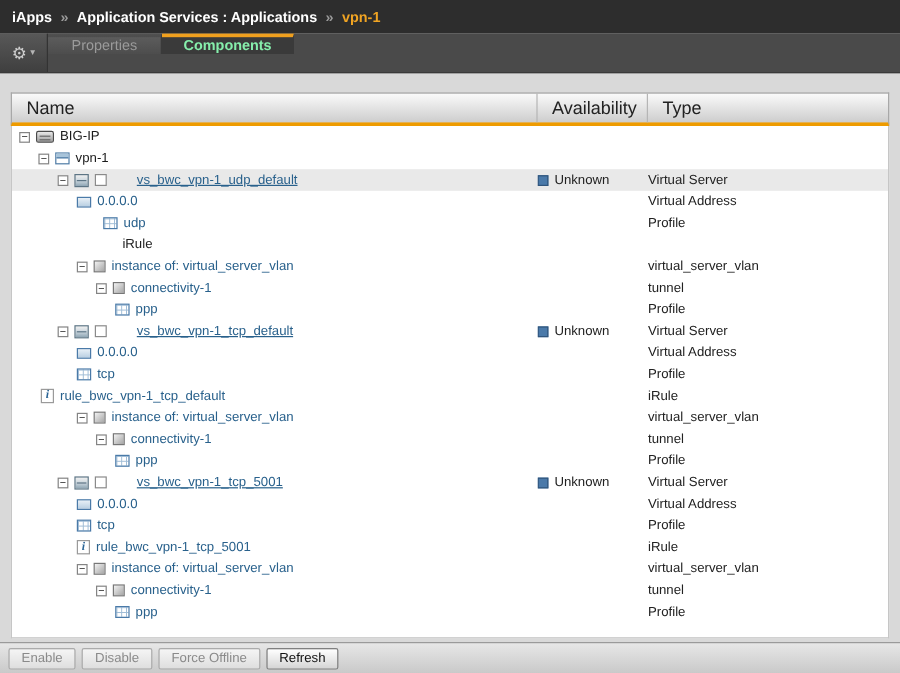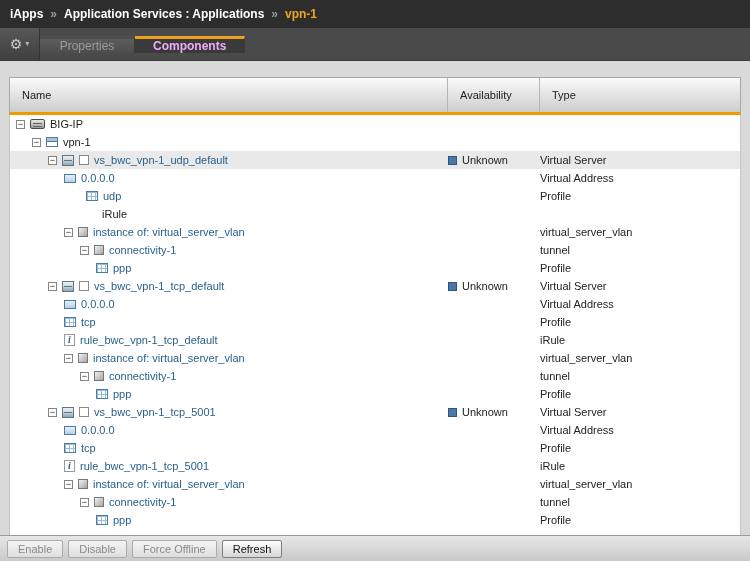--- a/index.html
+++ b/index.html
@@ -11,48 +11,48 @@
   .crumb { color:#fff; font-size:12px; font-weight:bold; }
   .crumb-sep { color:#9a9a9a; font-size:12px; font-weight:bold; }
   .crumb-current { color:#f0a423; font-size:12px; font-weight:bold; }
 
   
   .tab-bar { height:33px; background:#4a4a4a; display:flex; align-items:stretch; border-bottom:1px solid #3a3a3a; }
   .gear-btn { width:40px; background:linear-gradient(#585858,#3f3f3f); border-right:1px solid #333;
               display:flex; align-items:center; justify-content:center; gap:3px; cursor:pointer; }
   .gear-glyph { color:#cfcfcf; font-size:14px; line-height:1; }
   .caret-glyph { color:#b5b5b5; font-size:8px; line-height:1; }
-  .tab-list { display:flex; align-items:center; }
+  .tab-list { display:flex; align-items:flex-start; }
   .tab { min-width:95px; padding:0 18px; display:flex; align-items:center; justify-content:center;
          font-size:12px; color:#9b9b9b; background:linear-gradient(#5c5c5c,#4d4d4d);
          border-right:1px solid #3a3a3a; border-top:3px solid transparent; cursor:pointer; }
-  .tab.active { background:#3a3a3a; color:#f0abfc; border-top:3px solid #f0a01e; font-weight:bold; }
+  .tab.active { background:#3a3a3a; color:#86efac; border-top:3px solid #f0a01e; font-weight:bold; }
 
   
   .content { padding:16px 9px 0 9px; }
-  .thead { display:flex; height:38px; align-items:center;
+  .thead { display:flex; height:28px; align-items:center;
            background:linear-gradient(#fafafa,#cdcdcd);
-           border:1px solid #a8a8a8; border-bottom:3px solid #ee9b00; font-size:11px; color:#222; }
+           border:1px solid #a8a8a8; border-bottom:3px solid #ee9b00; font-size:15px; color:#222; }
   .thead .hcell { padding-left:12px; height:100%; display:flex; align-items:center; }
   .h-name { width:438px; border-right:1px solid #b5b5b5; }
   .h-avail { width:92px; border-right:1px solid #b5b5b5;text-align:right; }
   .h-type { flex:1; }
 
   .tbody { background:#ffffff; border-left:1px solid #c6c6c6; border-right:1px solid #c6c6c6;
            border-bottom:1px solid #c6c6c6; padding-bottom:12px; }
   .trow { display:flex; align-items:center; height:18px; font-size:11px; }
   .trow.selected { background:#e9e9e9; }
   .cell { display:flex; align-items:center; height:100%; overflow:hidden; white-space:nowrap; }
   .name-cell { width:438px; }
   .avail-cell { width:92px; color:#222; }
   .type-cell { flex:1; color:#222; }
 
   .label.plain { color:#1b1b1b; }
   .label.link { color:#29618c; cursor:pointer; }
-  .label.underline-link { color:#29618c; cursor:pointer; }
+  .label.underline-link { color:#29618c; text-decoration:underline; cursor:pointer;margin-left:20px; }
 
   
   .expander { width:9px; height:9px; border:1px solid #848484; background:#fff; color:#222;
               display:inline-flex; align-items:center; justify-content:center;
               font-size:9px; line-height:1; margin-right:5px; flex:0 0 auto; cursor:pointer; }
   .checkbox { width:10px; height:10px; border:1px solid #8a8a8a; background:#fff;
               display:inline-block; margin-right:5px; flex:0 0 auto; cursor:pointer; }
   .icon { display:inline-block; flex:0 0 auto; margin-right:5px; }
 
   .bigip-device-icon { width:15px; height:10px; border:1px solid #4a4a4a; border-radius:2px;
@@ -217,21 +217,21 @@
       </div>
       <div class="trow">
         <div class="cell name-cell" style="padding-left: 54px;">
           <span class="icon profile-icon"></span>
           <span class="label link">tcp</span>
         </div>
         <div class="cell avail-cell"></div>
         <div class="cell type-cell">Profile</div>
       </div>
       <div class="trow">
-        <div class="cell name-cell" style="padding-left: 54px;">
+        <div class="cell name-cell" style="padding-left: 24px;">
           <span class="icon irule-icon"></span>
           <span class="label link">rule_bwc_vpn-1_tcp_default</span>
         </div>
         <div class="cell avail-cell"></div>
         <div class="cell type-cell">iRule</div>
       </div>
       <div class="trow">
         <div class="cell name-cell" style="padding-left: 54px;">
           <span class="expander">−</span>
           <span class="icon vlan-icon"></span>

